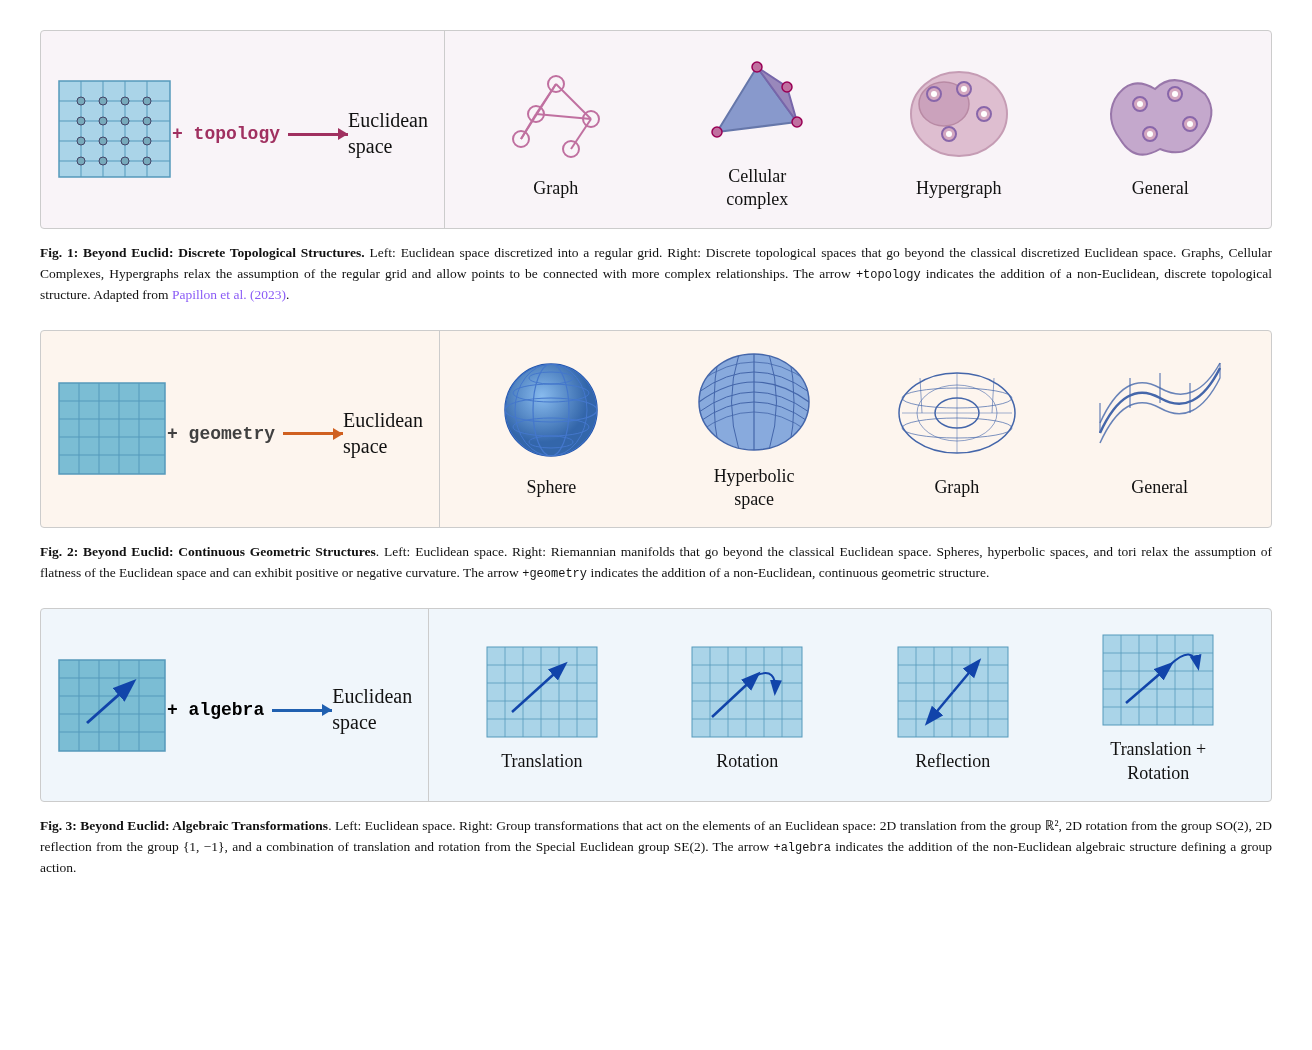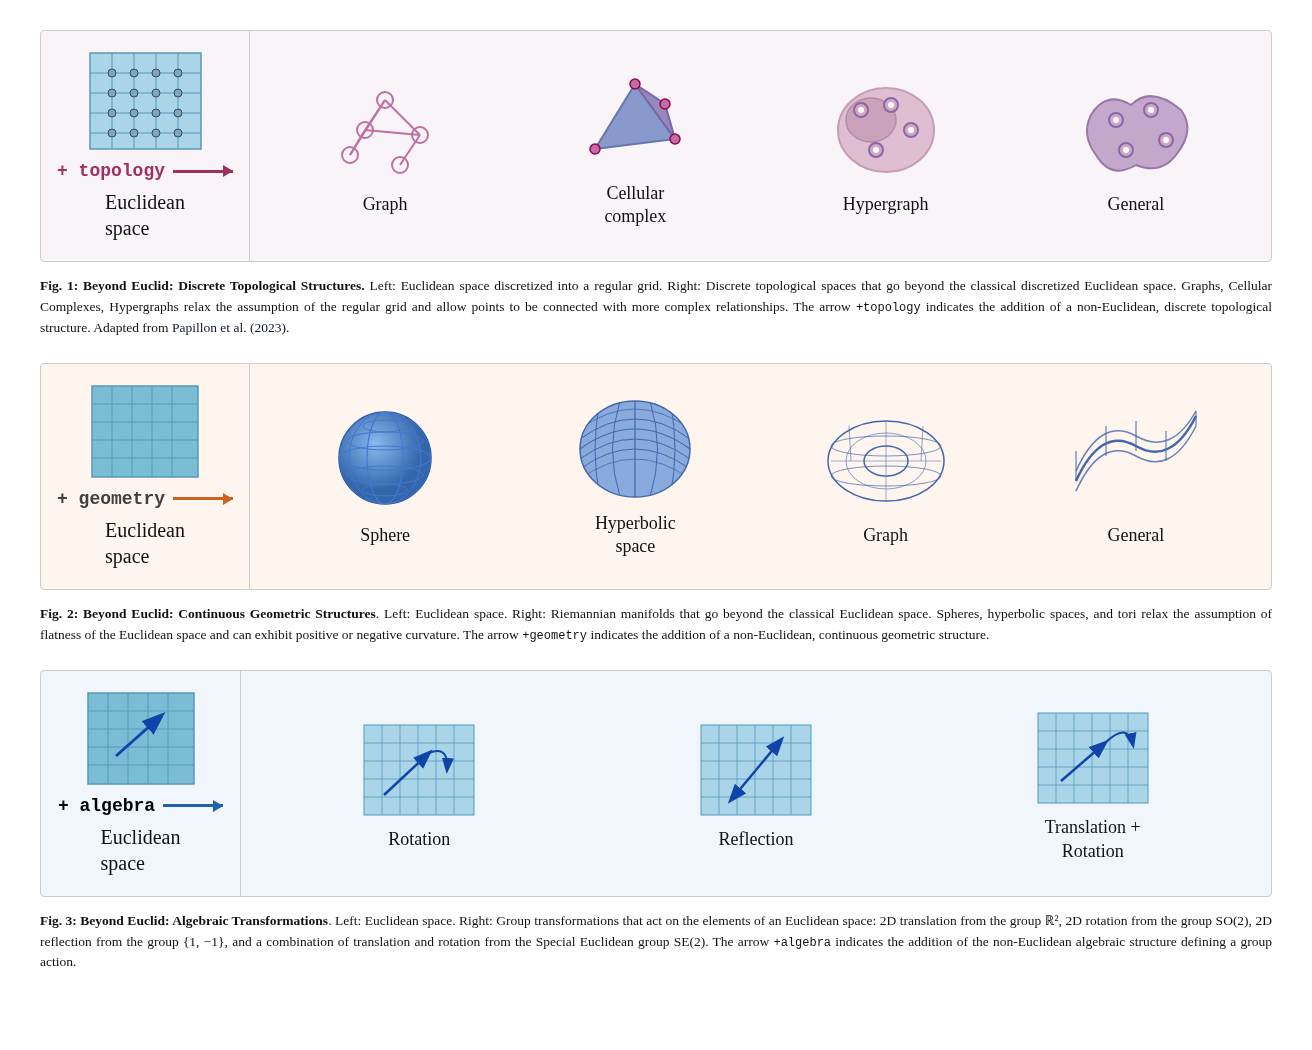--- a/index.html
+++ b/index.html
@@ -20,21 +20,20 @@
       overflow: hidden;
     }
 
     .fig1-container { background: #f9f4f8; }
     .fig2-container { background: #fdf5ee; }
     .fig3-container { background: #f0f6fb; }
 
     
     .fig-left {
       display: flex;
-      flex-direction: column;
       align-items: center;
       justify-content: center;
       padding: 20px 16px;
       min-width: 200px;
       border-right: 1.5px solid #ccc;
     }
 
     .fig-label {
       font-size: 20px;
       font-weight: normal;
@@ -105,21 +104,21 @@
     }
 
     
     .fig-caption {
       font-size: 13.5px;
       line-height: 1.55;
       margin-bottom: 24px;
       text-align: justify;
     }
     .fig-caption strong { font-weight: bold; }
-    .fig-caption .cite { color: #0f172a; }
+    .fig-caption .cite { color: #8b5cf6; }
     .fig-caption code {
       font-family: 'Courier New', monospace;
       font-size: 12px;
     }
 
     
     .topo-grid {
       width: 115px;
       height: 100px;
     }
@@ -384,88 +383,110 @@
     </svg>
     <div class="arrow-area arrow-algebra">
       <span class="arrow-text">+ algebra</span>
       <div class="arrow-line"></div>
     </div>
     <div class="fig-label">Euclidean<br>space</div>
   </div>
 
   <div class="fig-right">
 
-
     <div class="fig-item">
       <svg width="120" height="105" viewBox="0 0 120 105">
         <rect x="5" y="10" width="110" height="90" fill="#aad4e8" stroke="#5599bb" stroke-width="1"></rect>
         <line x1="5" y1="28" x2="115" y2="28" stroke="#5599bb" stroke-width="0.8"></line>
         <line x1="5" y1="46" x2="115" y2="46" stroke="#5599bb" stroke-width="0.8"></line>
         <line x1="5" y1="64" x2="115" y2="64" stroke="#5599bb" stroke-width="0.8"></line>
         <line x1="5" y1="82" x2="115" y2="82" stroke="#5599bb" stroke-width="0.8"></line>
         <line x1="23" y1="10" x2="23" y2="100" stroke="#5599bb" stroke-width="0.8"></line>
         <line x1="41" y1="10" x2="41" y2="100" stroke="#5599bb" stroke-width="0.8"></line>
         <line x1="59" y1="10" x2="59" y2="100" stroke="#5599bb" stroke-width="0.8"></line>
         <line x1="77" y1="10" x2="77" y2="100" stroke="#5599bb" stroke-width="0.8"></line>
         <line x1="95" y1="10" x2="95" y2="100" stroke="#5599bb" stroke-width="0.8"></line>
 
         <defs>
-          <marker id="arrR" markerWidth="8" markerHeight="8" refX="6" refY="3" orient="auto">
+          <marker id="arrT" markerWidth="8" markerHeight="8" refX="6" refY="3" orient="auto">
             <path d="M0,0 L0,6 L8,3 z" fill="#1144aa"></path>
           </marker>
         </defs>
-
-        <line x1="25" y1="80" x2="70" y2="38" stroke="#1144aa" stroke-width="2.5" marker-end="url(#arrR)"></line>
-
-        <path d="M70,38 Q90,30 88,55" fill="none" stroke="#1144aa" stroke-width="2" marker-end="url(#arrR)"></path>
-      </svg>
-      <div class="fig-item-label">Rotation</div>
+        <line x1="30" y1="75" x2="82" y2="28" stroke="#1144aa" stroke-width="2.5" marker-end="url(#arrT)"></line>
+      </svg>
+      <div class="fig-item-label">Translation</div>
     </div>
 
     <div class="fig-item">
       <svg width="120" height="105" viewBox="0 0 120 105">
         <rect x="5" y="10" width="110" height="90" fill="#aad4e8" stroke="#5599bb" stroke-width="1"></rect>
         <line x1="5" y1="28" x2="115" y2="28" stroke="#5599bb" stroke-width="0.8"></line>
         <line x1="5" y1="46" x2="115" y2="46" stroke="#5599bb" stroke-width="0.8"></line>
         <line x1="5" y1="64" x2="115" y2="64" stroke="#5599bb" stroke-width="0.8"></line>
         <line x1="5" y1="82" x2="115" y2="82" stroke="#5599bb" stroke-width="0.8"></line>
         <line x1="23" y1="10" x2="23" y2="100" stroke="#5599bb" stroke-width="0.8"></line>
         <line x1="41" y1="10" x2="41" y2="100" stroke="#5599bb" stroke-width="0.8"></line>
         <line x1="59" y1="10" x2="59" y2="100" stroke="#5599bb" stroke-width="0.8"></line>
         <line x1="77" y1="10" x2="77" y2="100" stroke="#5599bb" stroke-width="0.8"></line>
         <line x1="95" y1="10" x2="95" y2="100" stroke="#5599bb" stroke-width="0.8"></line>
 
         <defs>
-          <marker id="arrRef1" markerWidth="8" markerHeight="8" refX="6" refY="3" orient="auto">
+          <marker id="arrR" markerWidth="8" markerHeight="8" refX="6" refY="3" orient="auto">
             <path d="M0,0 L0,6 L8,3 z" fill="#1144aa"></path>
           </marker>
-          <marker id="arrRef2" markerWidth="8" markerHeight="8" refX="2" refY="3" orient="auto">
-            <path d="M8,0 L8,6 L0,3 z" fill="#1144aa"></path>
-          </marker>
-        </defs>
-
-        <line x1="60" y1="55" x2="85" y2="25" stroke="#1144aa" stroke-width="2.5" marker-end="url(#arrRef1)"></line>
-
-        <line x1="60" y1="55" x2="35" y2="85" stroke="#1144aa" stroke-width="2.5" marker-end="url(#arrRef1)"></line>
-      </svg>
-      <div class="fig-item-label">Reflection</div>
+        </defs>
+
+        <line x1="25" y1="80" x2="70" y2="38" stroke="#1144aa" stroke-width="2.5" marker-end="url(#arrR)"></line>
+
+        <path d="M70,38 Q90,30 88,55" fill="none" stroke="#1144aa" stroke-width="2" marker-end="url(#arrR)"></path>
+      </svg>
+      <div class="fig-item-label">Rotation</div>
     </div>
 
     <div class="fig-item">
       <svg width="120" height="105" viewBox="0 0 120 105">
         <rect x="5" y="10" width="110" height="90" fill="#aad4e8" stroke="#5599bb" stroke-width="1"></rect>
         <line x1="5" y1="28" x2="115" y2="28" stroke="#5599bb" stroke-width="0.8"></line>
         <line x1="5" y1="46" x2="115" y2="46" stroke="#5599bb" stroke-width="0.8"></line>
         <line x1="5" y1="64" x2="115" y2="64" stroke="#5599bb" stroke-width="0.8"></line>
         <line x1="5" y1="82" x2="115" y2="82" stroke="#5599bb" stroke-width="0.8"></line>
         <line x1="23" y1="10" x2="23" y2="100" stroke="#5599bb" stroke-width="0.8"></line>
         <line x1="41" y1="10" x2="41" y2="100" stroke="#5599bb" stroke-width="0.8"></line>
         <line x1="59" y1="10" x2="59" y2="100" stroke="#5599bb" stroke-width="0.8"></line>
         <line x1="77" y1="10" x2="77" y2="100" stroke="#5599bb" stroke-width="0.8"></line>
         <line x1="95" y1="10" x2="95" y2="100" stroke="#5599bb" stroke-width="0.8"></line>
+
+        <defs>
+          <marker id="arrRef1" markerWidth="8" markerHeight="8" refX="6" refY="3" orient="auto">
+            <path d="M0,0 L0,6 L8,3 z" fill="#1144aa"></path>
+          </marker>
+          <marker id="arrRef2" markerWidth="8" markerHeight="8" refX="2" refY="3" orient="auto">
+            <path d="M8,0 L8,6 L0,3 z" fill="#1144aa"></path>
+          </marker>
+        </defs>
+
+        <line x1="60" y1="55" x2="85" y2="25" stroke="#1144aa" stroke-width="2.5" marker-end="url(#arrRef1)"></line>
+
+        <line x1="60" y1="55" x2="35" y2="85" stroke="#1144aa" stroke-width="2.5" marker-end="url(#arrRef1)"></line>
+      </svg>
+      <div class="fig-item-label">Reflection</div>
+    </div>
+
+    <div class="fig-item">
+      <svg width="120" height="105" viewBox="0 0 120 105">
+        <rect x="5" y="10" width="110" height="90" fill="#aad4e8" stroke="#5599bb" stroke-width="1"></rect>
+        <line x1="5" y1="28" x2="115" y2="28" stroke="#5599bb" stroke-width="0.8"></line>
+        <line x1="5" y1="46" x2="115" y2="46" stroke="#5599bb" stroke-width="0.8"></line>
+        <line x1="5" y1="64" x2="115" y2="64" stroke="#5599bb" stroke-width="0.8"></line>
+        <line x1="5" y1="82" x2="115" y2="82" stroke="#5599bb" stroke-width="0.8"></line>
+        <line x1="23" y1="10" x2="23" y2="100" stroke="#5599bb" stroke-width="0.8"></line>
+        <line x1="41" y1="10" x2="41" y2="100" stroke="#5599bb" stroke-width="0.8"></line>
+        <line x1="59" y1="10" x2="59" y2="100" stroke="#5599bb" stroke-width="0.8"></line>
+        <line x1="77" y1="10" x2="77" y2="100" stroke="#5599bb" stroke-width="0.8"></line>
+        <line x1="95" y1="10" x2="95" y2="100" stroke="#5599bb" stroke-width="0.8"></line>
         <defs>
           <marker id="arrTR" markerWidth="8" markerHeight="8" refX="6" refY="3" orient="auto">
             <path d="M0,0 L0,6 L8,3 z" fill="#1144aa"></path>
           </marker>
         </defs>
 
         <line x1="28" y1="78" x2="72" y2="40" stroke="#1144aa" stroke-width="2.5" marker-end="url(#arrTR)"></line>
 
         <path d="M72,40 Q95,18 100,42" fill="none" stroke="#1144aa" stroke-width="2" marker-end="url(#arrTR)"></path>
       </svg>

